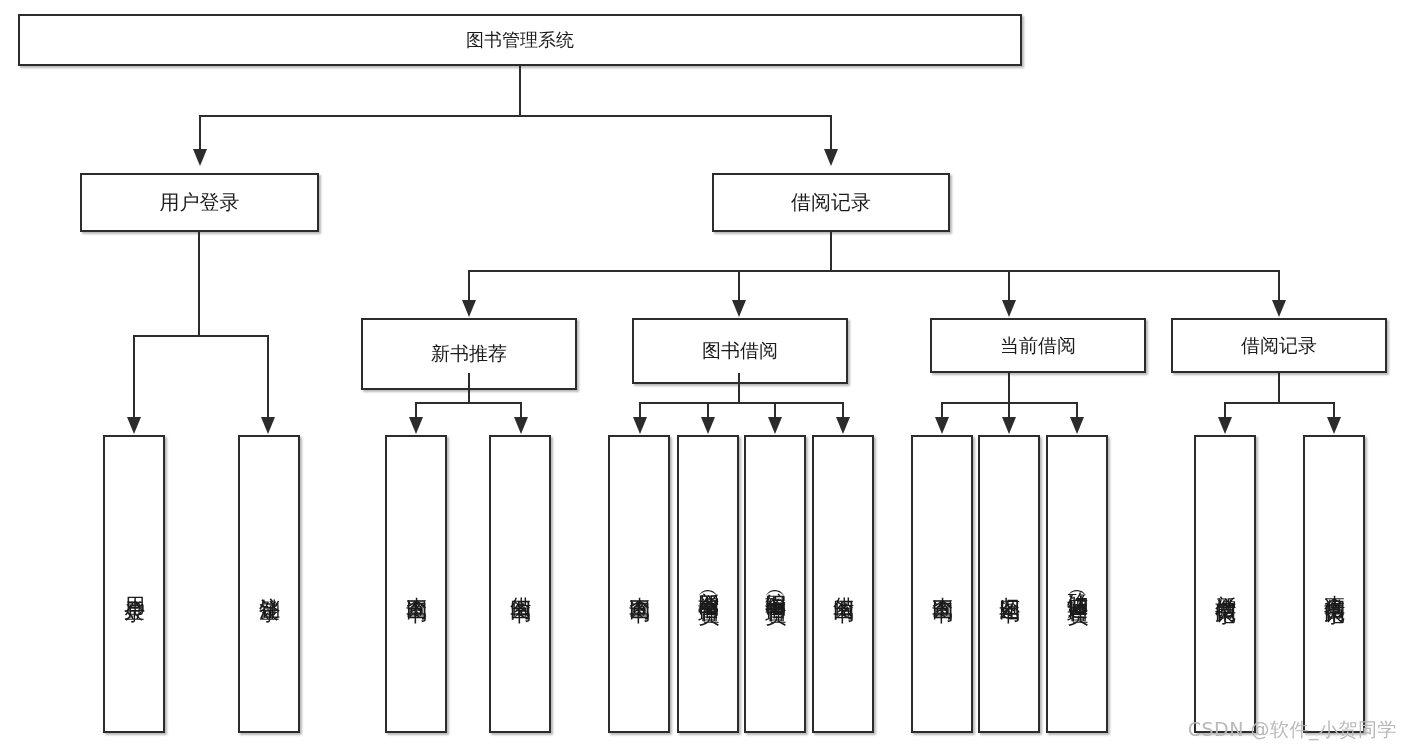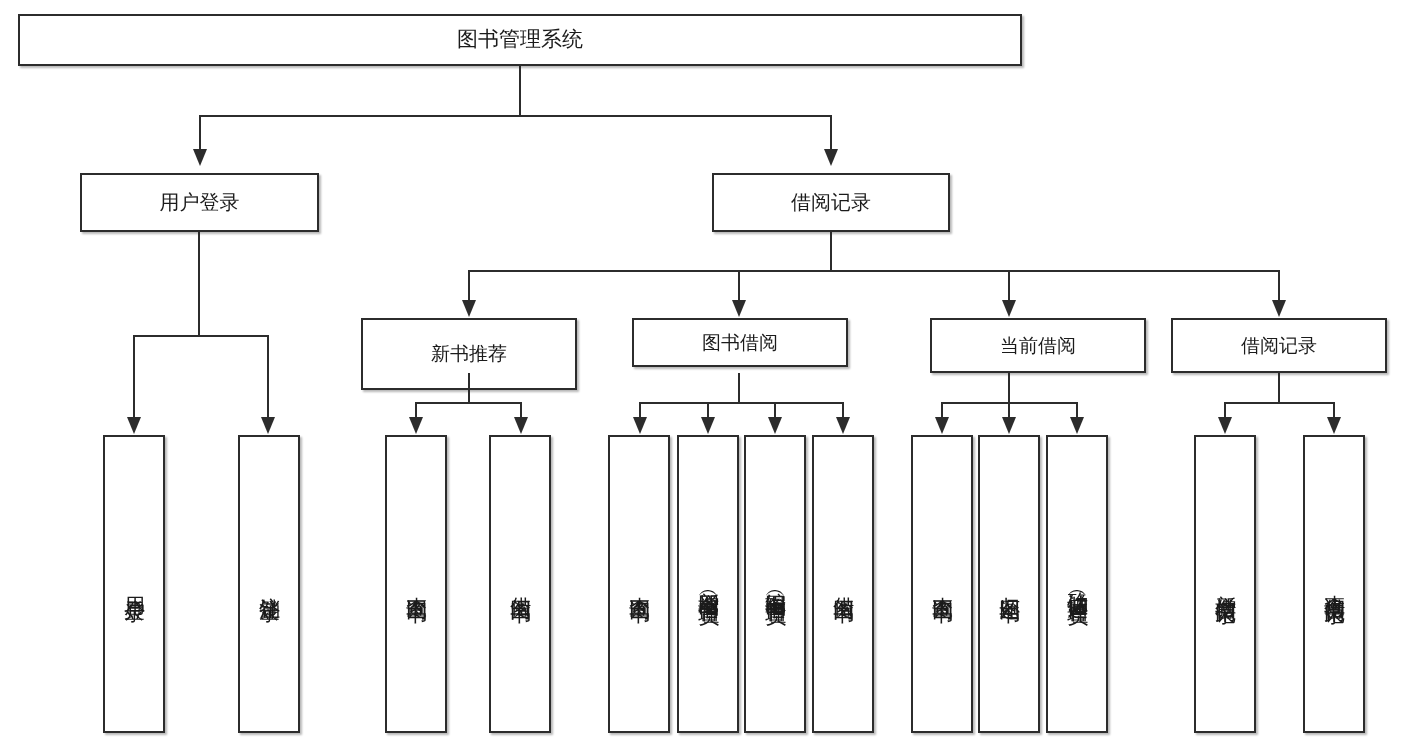--- a/index.html
+++ b/index.html
@@ -25,21 +25,21 @@
     background: #ffffff;
     border: 2px solid #2c2c2c;
     box-shadow: 2px 2px 2px rgba(0,0,0,0.28);
     display: flex;
     align-items: center;
     justify-content: center;
     color: #1b1b1b;
     line-height: 1.22;
   }
   .node.root {
-    font-size: 21px;
+    font-size: 18px;
   }
   .node.lvl2 {
     font-size: 20px;
   }
   .node.lvl3 {
     font-size: 19px;
   }
   
   .node.leaf {
     writing-mode: vertical-rl;
@@ -122,21 +122,21 @@
   <div class="vline" style="left:738px; top:270px; width:2px; height:32px;"></div>
   <div class="arrow" style="left:732px; top:300px;"></div>
   <div class="vline" style="left:1008px; top:270px; width:2px; height:32px;"></div>
   <div class="arrow" style="left:1002px; top:300px;"></div>
   <div class="vline" style="left:1278px; top:270px; width:2px; height:32px;"></div>
   <div class="arrow" style="left:1272px; top:300px;"></div>
 
   <div class="node lvl3" style="left:361px; top:318px; width:216px; height:72px;">
     <span>新书推荐</span>
   </div>
-  <div class="node lvl3" style="left:632px; top:318px; width:216px; height:49px;">
+  <div class="node lvl3" style="left:632px; top:318px; width:216px; height:66px;">
     <span>图书借阅</span>
   </div>
   <div class="node lvl3" style="left:902px; top:318px; width:216px; height:55px;margin-left:28px;">
     <span>当前借阅</span>
   </div>
   <div class="node lvl3" style="left:1171px; top:318px; width:216px; height:55px;">
     <span>借阅记录</span>
   </div>
 
   <div class="vline" style="left:468px; top:373px; width:2px; height:30px;"></div>
@@ -210,14 +210,15 @@
     <span class="txt">确认归还（管理员）</span>
   </div>
 
   <div class="node leaf" style="left:1194px; top:435px; width:62px; height:298px;">
     <span class="txt">新增借阅记录</span>
   </div>
   <div class="node leaf" style="left:1303px; top:435px; width:62px; height:298px;">
     <span class="txt">查询借阅记录</span>
   </div>
 
+  <div id="watermark">CSDN @软件_小贺同学</div>
 
 </div>
 
 </body></html>

